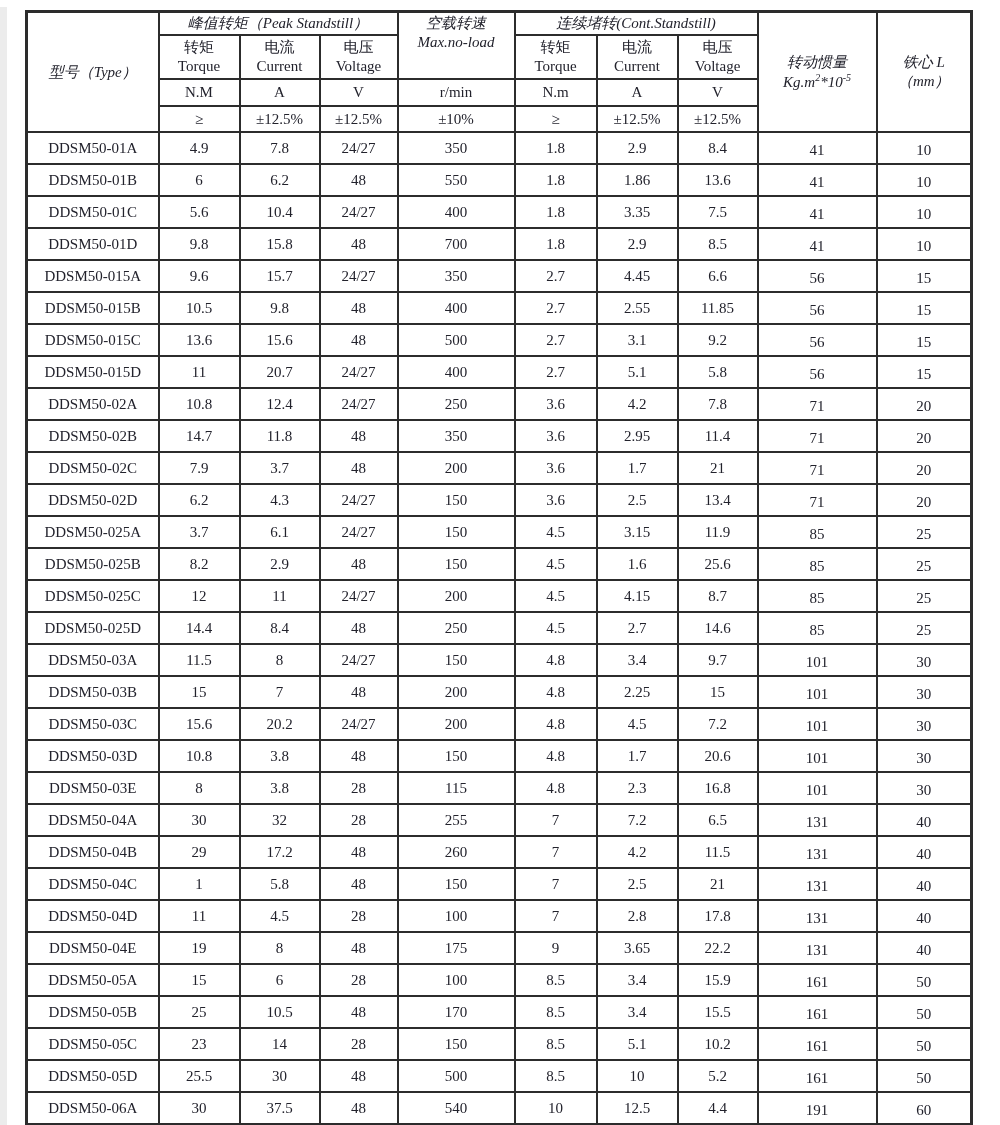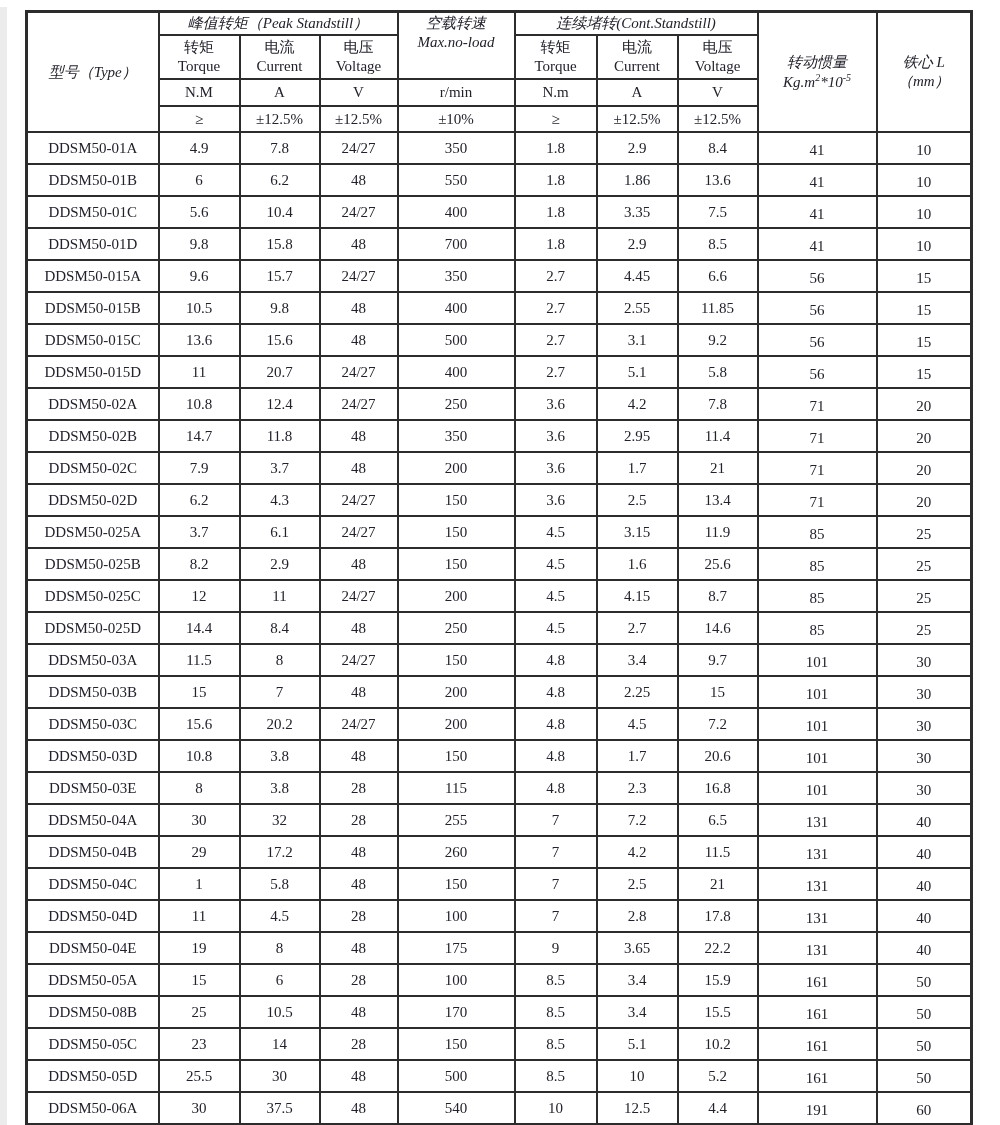--- a/index.html
+++ b/index.html
@@ -463,21 +463,21 @@
         <td>6</td>
         <td>28</td>
         <td>100</td>
         <td>8.5</td>
         <td>3.4</td>
         <td>15.9</td>
         <td>161</td>
         <td>50</td>
       </tr>
       <tr>
-        <td>DDSM50-08B</td>
+        <td>DDSM50-05B</td>
         <td>25</td>
         <td>10.5</td>
         <td>48</td>
         <td>170</td>
         <td>8.5</td>
         <td>3.4</td>
         <td>15.5</td>
         <td>161</td>
         <td>50</td>
       </tr>

